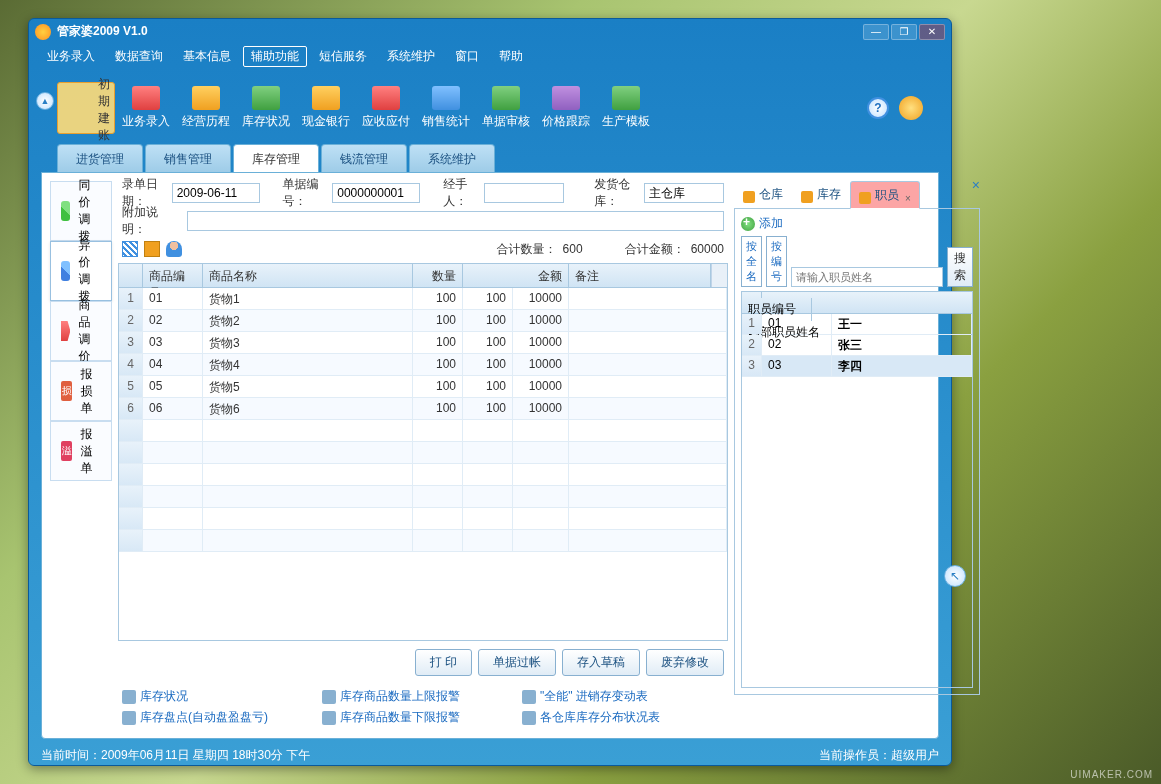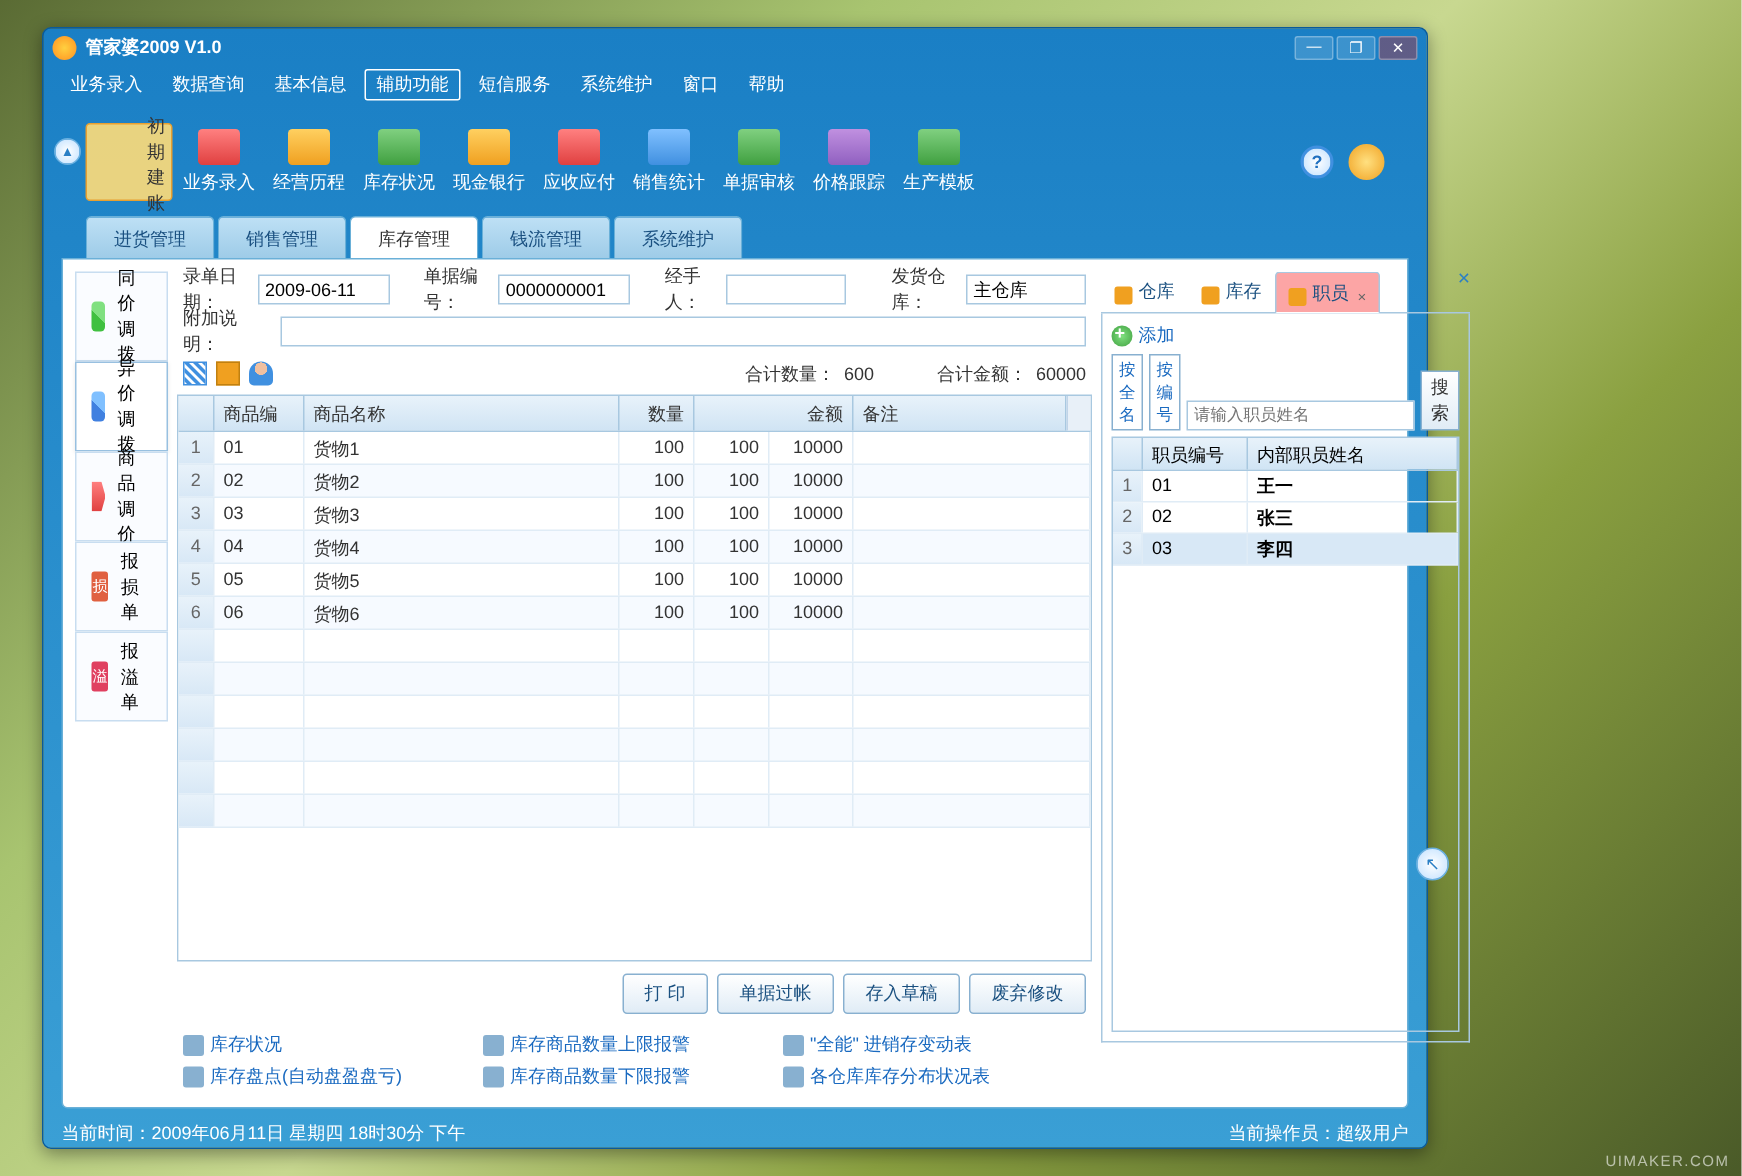--- a/index.html
+++ b/index.html
@@ -93,21 +93,21 @@
 .rp-tab-close { color: #666; font-size: 10px; margin-left: 2px; }
 .rp-body { border: 1px solid #a8c8e0; border-top: none; padding: 6px; height: 486px; display: flex; flex-direction: column; }
 .add-btn { display: inline-flex; align-items: center; gap: 4px; color: #1a6ac0; cursor: pointer; margin-bottom: 4px; }
 .plus-icon { width: 14px; height: 14px; background: radial-gradient(circle, #80e080, #40a040); border-radius: 50%; position: relative; }
 .plus-icon::before { content: "+"; position: absolute; top: -2px; left: 2px; color: #fff; font-weight: bold; }
 .rp-filters { display: flex; gap: 4px; align-items: flex-end; margin-bottom: 4px; }
 .filter-btn { padding: 2px 4px; border: 1px solid #88b0d0; color: #1a6ac0; cursor: pointer; font-size: 11px; }
 .filter-input { flex: 1; border: 1px solid #a8c8e0; height: 20px; padding: 0 4px; font-size: 11px; color: #888; }
 .search-btn { padding: 2px 6px; border: 1px solid #88b0d0; background: linear-gradient(to bottom,#fff,#e0ecf6); cursor: pointer; color: #333; }
 .rp-grid { flex: 1; border: 1px solid #a8c8e0; overflow: hidden; position: relative; }
-.rp-grid-header { display: flex; background: linear-gradient(to bottom,#e8f2fa,#d0e4f4); height: 22px; border-bottom: 1px solid #a8c8e0; }
+.rp-grid-header { display: flex; background: linear-gradient(to bottom,#e8f2fa,#d0e4f4); height: 22px; border-bottom: 1px solid #a8c8e0; flex-direction: column; }
 .rph { border-right: 1px solid #a8c8e0; padding: 3px 6px; }
 .rph.rn { width: 20px; }
 .rph.empcode { width: 70px; }
 .rph.empname { flex: 1; }
 .rp-row { display: flex; height: 21px; border-bottom: 1px solid #e0ecf6; cursor: pointer; }
 .rp-row.selected { background: #d8e8f6; }
 .rpc { border-right: 1px solid #e0ecf6; padding: 2px 6px; }
 .rpc.rn { width: 20px; text-align: center; background: linear-gradient(to bottom,#e8f2fa,#d8e8f6); color: #666; }
 .rpc.empcode { width: 70px; }
 .rpc.empname { flex: 1; font-weight: bold; }

